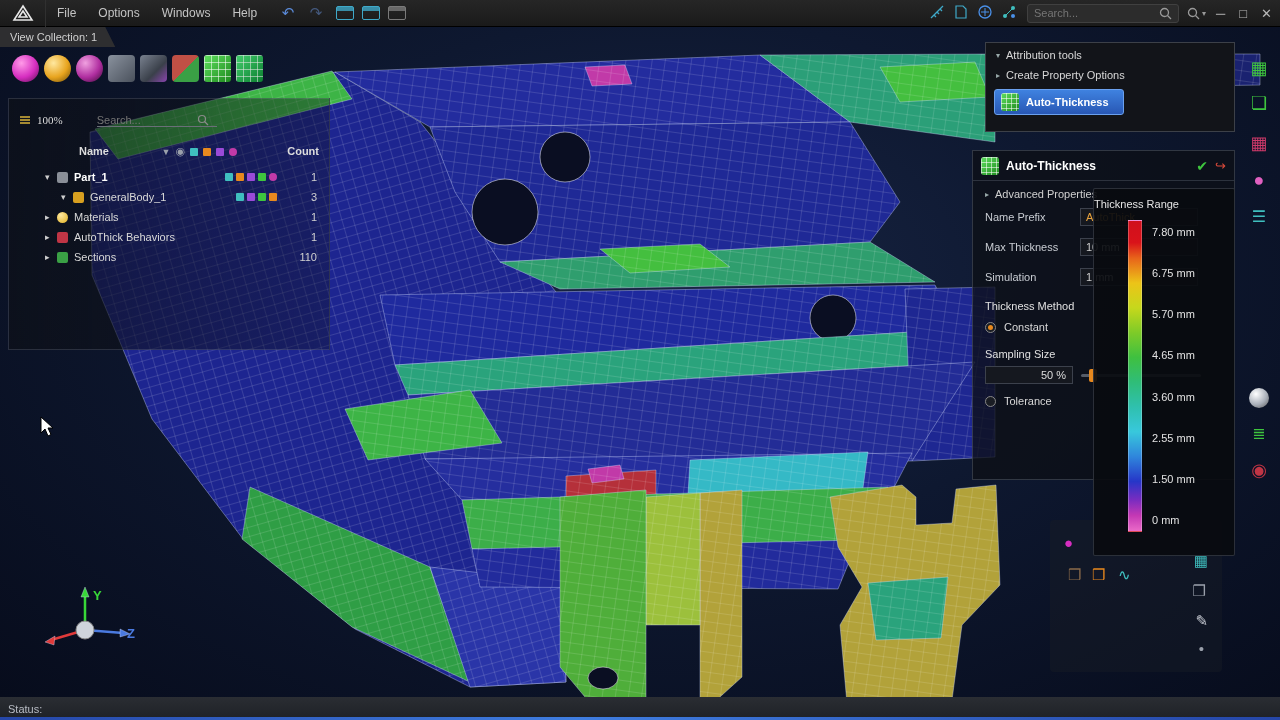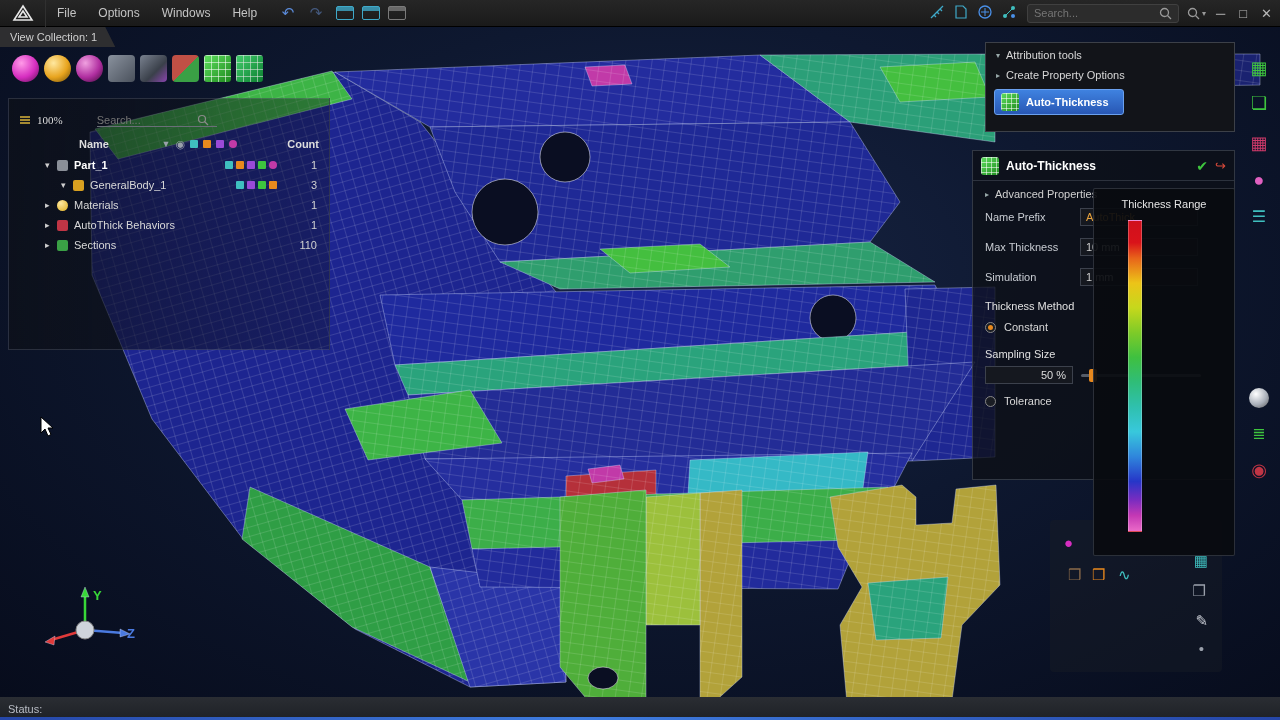--- a/index.html
+++ b/index.html
@@ -48,21 +48,21 @@
     background-size:7px 7px,7px 7px,100% 100%; border-radius:3px; }
 
   
   .tree-panel { position:absolute; left:8px; top:98px; width:322px; height:252px; z-index:20;
     background:linear-gradient(90deg, rgba(13,16,24,.72), rgba(13,16,24,.35));
     border:1px solid rgba(130,140,160,.25); font-size:11px; }
   .tp-top { display:flex; align-items:center; height:26px; padding:0 10px; gap:6px; margin-top:8px; }
   .tp-zoom { color:#ddd;font-family:Liberation Serif, serif; }
   .tp-search { margin-left:28px; display:flex; align-items:center; border-bottom:1px solid #6a6f78; width:120px; }
   .tp-search input { background:transparent; border:none; outline:none; color:#bbb; font-size:11px; width:100px; }
-  .tp-header { display:flex; align-items:center; height:22px; margin-top:0; padding:0 10px; color:#ddd; position:relative; }
+  .tp-header { display:flex; align-items:flex-start; height:22px; margin-top:12px; padding:0 10px; color:#ddd; position:relative; }
   .tp-header .hname { margin-left:60px; font-weight:bold; }
   .hicons { position:absolute; right:92px; display:flex; gap:5px; align-items:center; color:#9aa0ab; font-size:9px; }
   .hcount { position:absolute; right:10px; font-weight:bold; }
   .trow { position:relative; height:20px; display:flex; align-items:center; padding-left:36px; color:#d8d8d8; }
   .trow.l1 { padding-left:52px; } .trow.l2 { padding-left:68px; }
   .exp { width:12px; color:#cfcfcf; font-size:9px; }
   .ticon { width:11px; height:11px; margin:0 6px 0 0; display:inline-block; border-radius:2px; }
   .ticon.round { border-radius:50%; }
   .tlabel.b { font-weight:bold; color:#fff; }
   .cluster { position:absolute; right:52px; display:flex; gap:3px; align-items:center; }
@@ -97,21 +97,21 @@
   .radio.on::after { content:""; position:absolute; inset:2px; border-radius:50%; background:#e8891e; }
   .samp-row { display:flex; align-items:center; gap:8px; padding:4px 12px; }
   .samp-box { width:88px; height:18px; background:#15181f; border:1px solid #3c414c; color:#ddd;
     text-align:right; padding:2px 6px 0 0; }
   .track { position:relative; width:120px; height:3px; background:#555c68; border-radius:2px; }
   .handle { position:absolute; left:8px; top:-5px; width:8px; height:13px; background:#e8891e; border-radius:2px; }
 
   
   .legend { position:absolute; left:1093px; top:188px; width:142px; height:368px; z-index:26;
     background:rgba(9,11,15,.92); border:1px solid rgba(110,118,132,.35); border-radius:2px; font-size:11px; }
-  .lg-title { text-align:center; color:#e4e4e4; padding-top:9px; }
+  .lg-title { text-align:left; color:#e4e4e4; padding-top:9px; }
   .lg-body { display:flex; margin:10px 0 0 34px; height:312px; }
   .lg-bar { width:14px; height:100%; border:1px solid rgba(255,255,255,.25);
     background:linear-gradient(180deg,#d00f1d 0%,#d9131a 7%,#e8641a 12%,#ecc418 20%,#c6d81c 28%,
       #7ecb28 36%,#3fc040 44%,#2fbd78 52%,#2fc0ae 60%,#38c8dc 68%,#2f86dc 76%,#2636c8 84%,
       #7a2cc0 90%,#c438b4 95%,#ea6ac8 100%); }
   .lg-labels { display:flex; flex-direction:column; justify-content:space-between; padding:6px 0 6px 10px; color:#e2e2e2; }
 
   
   .right-rail { position:absolute; right:2px; top:45px; width:38px; bottom:30px; z-index:24; }
   .rr { position:absolute; left:6px; width:26px; height:26px; display:flex; align-items:center;
@@ -428,20 +428,30 @@
   <div class="radio-row">
     <span class="radio"></span>
     <span>Tolerance</span>
   </div>
 </div>
 
 <div class="legend">
   <div class="lg-title">Thickness Range</div>
   <div class="lg-body">
     <div class="lg-bar"></div>
+    <div class="lg-labels">
+      <span>7.80 mm</span>
+      <span>6.75 mm</span>
+      <span>5.70 mm</span>
+      <span>4.65 mm</span>
+      <span>3.60 mm</span>
+      <span>2.55 mm</span>
+      <span>1.50 mm</span>
+      <span>0 mm</span>
+    </div>
   </div>
 </div>
 
 <div class="right-rail">
   <span class="rr" style="top:10px;color:#3ec53e;">▦</span>
   <span class="rr" style="top:45px;color:#3ec53e;">❏</span>
   <span class="rr" style="top:85px;color:#d03a6a;">▦</span>
   <span class="rr" style="top:122px;color:#e060c0;">●</span>
   <span class="rr" style="top:158px;color:#3fbfbf;font-size:16px;">☰</span>
   <span class="rr" style="top:340px;">

